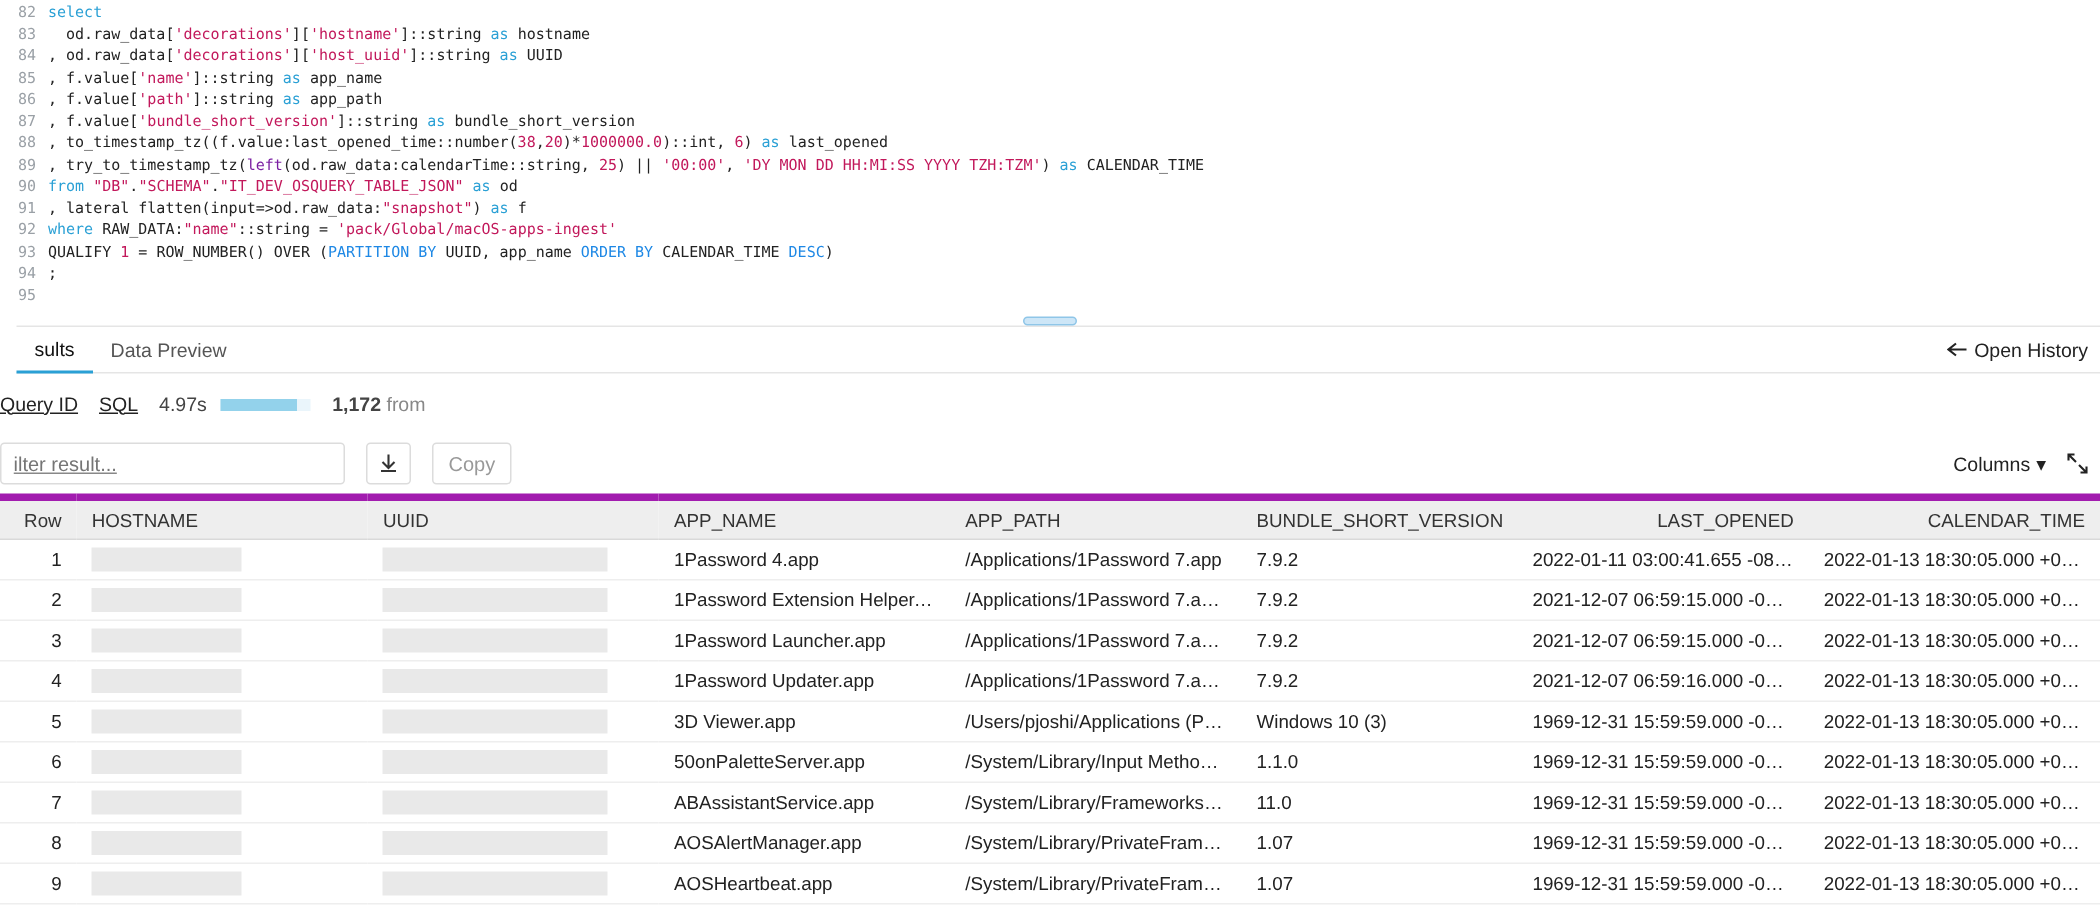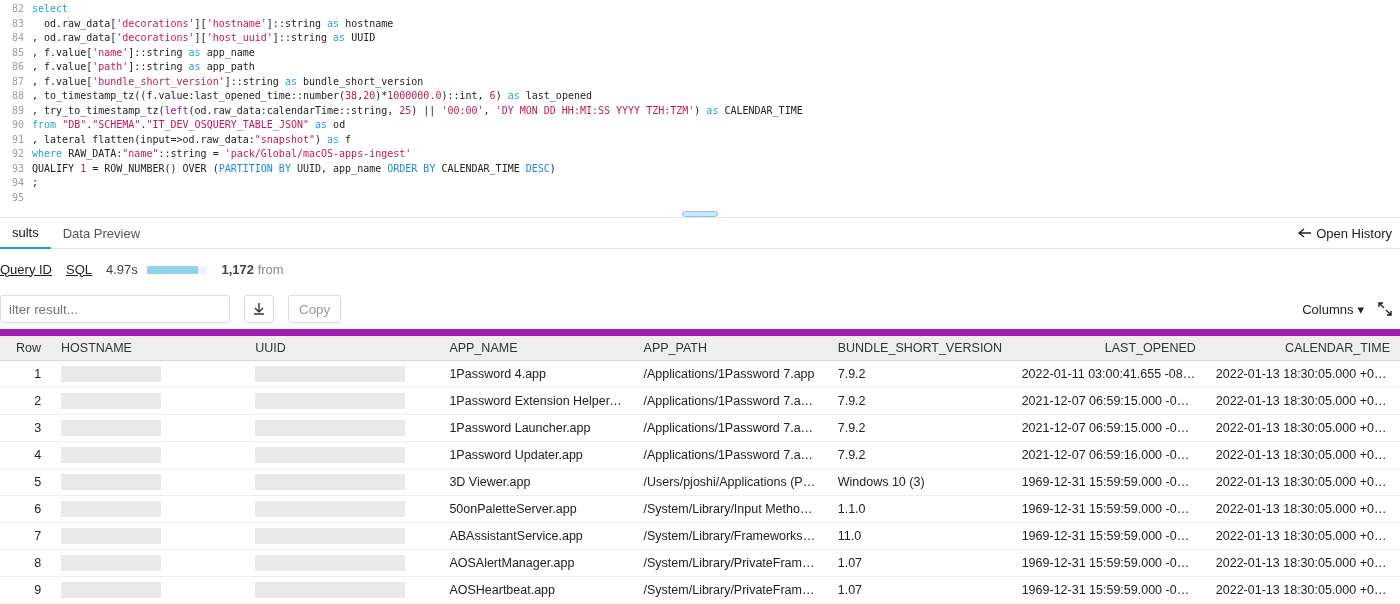--- a/index.html
+++ b/index.html
@@ -14,42 +14,42 @@
 .tk-str { color:#c2185b; }
 .tk-num { color:#c2185b; }
 .tk-fn { color:#7b1fa2; }
 .tk-blue { color:#1e88e5; }
 
 
 .drag-area { position:relative; height:6px; }
 .drag-handle { position:absolute; left:50%; transform:translateX(-50%); width:36px; height:6px; background:#cde6f7; border:1px solid #8fc6e8; border-radius:3px; cursor:ns-resize; }
 
 
-.tabs-bar { display:flex; align-items:center; border-top:1px solid #e5e5e5; border-bottom:1px solid #e5e5e5; height:32px; padding:0 8px 0 0; }
+.tabs-bar { display:flex; align-items:center; border-top:1px solid #e5e5e5; border-bottom:1px solid #e5e5e5; height:32px; padding:0 8px 0 0;margin-left:11px; }
 .tab { padding:0 12px; height:32px; display:flex; align-items:center; color:#555; cursor:pointer; }
 .tab.active { color:#111; border-bottom:2px solid #2aa0d5; font-weight:500; }
 .spacer { flex:1; }
 .open-history { display:flex; align-items:center; gap:4px; color:#222; cursor:pointer; }
 
 
 .toolbar { display:flex; align-items:center; gap:14px; height:40px; padding:0 8px 0 0; }
 .linkish { text-decoration:underline; cursor:pointer; }
 .stat { color:#444; }
 .stat .rows { color:#888; }
 .bar { width:60px; height:8px; background:#eaf5fb; display:inline-block; position:relative; margin-left:6px; }
 .bar-fill { position:absolute; left:0; top:0; bottom:0; background:#93d2eb; }
-.filter-input { width:230px; height:28px; border:1px solid #dcdcdc; border-radius:3px; padding:0 8px; color:#888; }
+.filter-input { width:230px; height:28px; border:1px solid #dcdcdc; border-radius:3px; padding:0 8px; color:#888;text-decoration:underline; }
 .icon-btn { width:30px; height:28px; border:1px solid #dcdcdc; border-radius:3px; background:#fff; display:flex; align-items:center; justify-content:center; cursor:pointer; }
 .text-btn { height:28px; border:1px solid #dcdcdc; border-radius:3px; background:#fff; padding:0 10px; color:#999; cursor:pointer; }
 .cols-btn { color:#222; cursor:pointer; display:flex; align-items:center; gap:4px; }
 .expand-btn { cursor:pointer; color:#222; }
 
 
 .tbl { width:100%; border-collapse:collapse; table-layout:fixed; }
-.tbl th { background:#eee; border-top:7px solid #a21caf; border-bottom:1px solid #d9d9d9; height:28px; font-weight:400; color:#333; padding:0 10px; text-align:left; font-size:12.5px; }
+.tbl th { background:#eee; border-top:5px solid #a21caf; border-bottom:1px solid #d9d9d9; height:28px; font-weight:400; color:#333; padding:0 10px; text-align:left; font-size:12.5px; }
 .tbl th.right, .tbl td.right { text-align:right; }
 .tbl td { height:27px; border-bottom:1px solid #eee; padding:0 10px; font-size:12.5px; white-space:nowrap; overflow:hidden; text-overflow:ellipsis; }
 .redact { display:inline-block; height:16px; background:#e9e9e9; vertical-align:middle; }
 .col-row { width:50px; }
 .col-host { width:190px; }
 .col-uuid { width:190px; }
 .col-app { width:190px; }
 .col-path { width:190px; }
 .col-bsv { width:180px; }
 .col-last { width:190px; }

